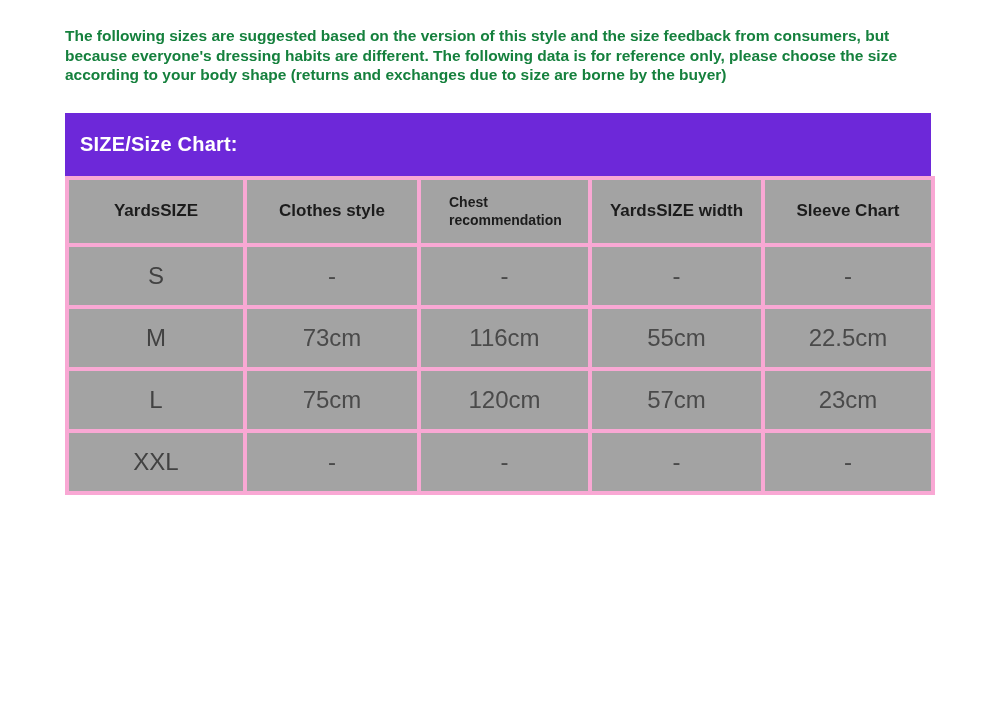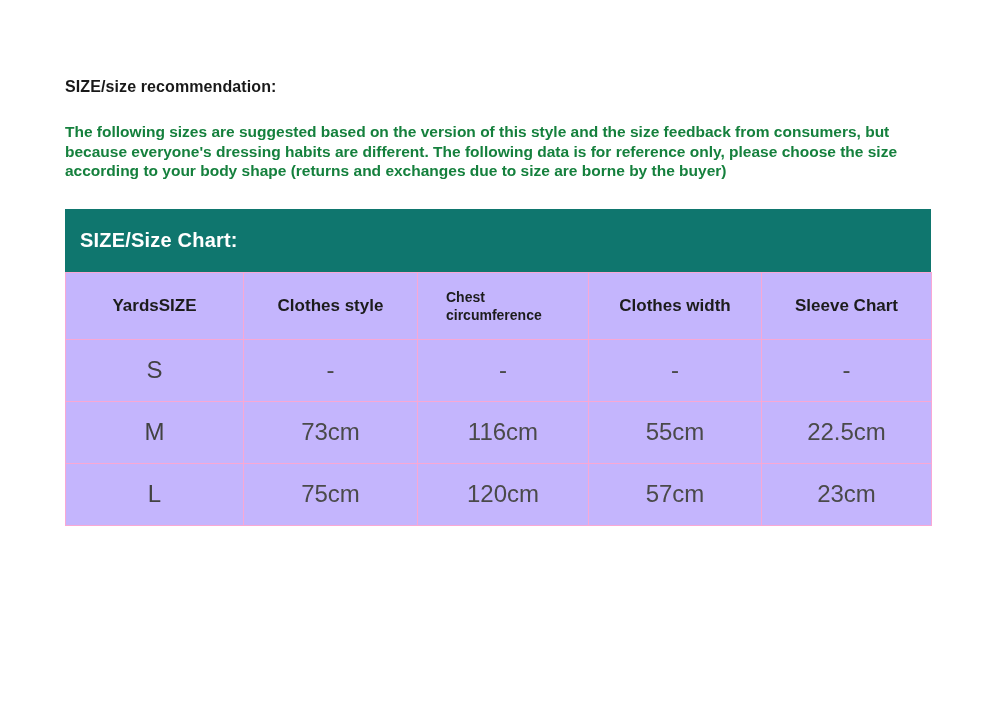--- a/index.html
+++ b/index.html
@@ -51,24 +51,24 @@
     width: 866px;
     table-layout: fixed;
   }
   table.size-table col.c0 { width: 178px; }
   table.size-table col.c1 { width: 174px; }
   table.size-table col.c2 { width: 171px; }
   table.size-table col.c3 { width: 173px; }
   table.size-table col.c4 { width: 170px; }
   table.size-table th,
   table.size-table td {
-    border: 1px solid #f9a8d4;
+    border: 4px solid #f9a8d4;
     text-align: center;
     vertical-align: middle;
-    background: #c4b5fd;
+    background: #a3a3a3;
   }
   table.size-table thead tr { height: 67px; }
   table.size-table tbody tr { height: 62px; }
   table.size-table th {
     font-size: 17px;
     font-weight: bold;
     color: #1c1c1c;
   }
   table.size-table th.th-chest {
     text-align: left;
@@ -88,49 +88,48 @@
   }
   table.size-table td.size-col {
     color: #424242;
   }
 </style>
 </head>
 <body>
 
 <div class="doc">
 
-  <div class="rec-heading">SIZE/size recommendation:</div>
 
   <div class="rec-body">The following sizes are suggested based on the version of this style and the size feedback from consumers, but because everyone's dressing habits are different. The following data is for reference only, please choose the size according to your body shape (returns and exchanges due to size are borne by the buyer)</div>
 
-  <div class="chart-title-bar" style="background: #0f766e; color: rgb(255, 255, 255);">
+  <div class="chart-title-bar" style="background: #6d28d9; color: rgb(255, 255, 255);">
     <span class="chart-title">SIZE/Size Chart:</span>
   </div>
 
   <table class="size-table">
     <colgroup>
       <col class="c0">
         <col class="c1">
         <col class="c2">
         <col class="c3">
         <col class="c4">
     </colgroup>
     <thead>
       <tr>
         <th>
           <span>YardsSIZE</span>
         </th>
         <th>
           <span>Clothes style</span>
         </th>
         <th class="th-chest">
-          <span class="wrap">Chest circumference</span>
+          <span class="wrap">Chest recommendation</span>
         </th>
         <th>
-          <span>Clothes width</span>
+          <span>YardsSIZE width</span>
         </th>
         <th>
           <span>Sleeve Chart</span>
         </th>
       </tr>
     </thead>
     <tbody>
       <tr>
         <td class="size-col">S</td>
         <td>-</td>
@@ -145,16 +144,23 @@
         <td>55cm</td>
         <td>22.5cm</td>
       </tr>
       <tr>
         <td class="size-col">L</td>
         <td>75cm</td>
         <td>120cm</td>
         <td>57cm</td>
         <td>23cm</td>
       </tr>
+      <tr>
+        <td class="size-col">XXL</td>
+        <td>-</td>
+        <td>-</td>
+        <td>-</td>
+        <td>-</td>
+      </tr>
     </tbody>
   </table>
 
 </div>
 
 </body></html>

